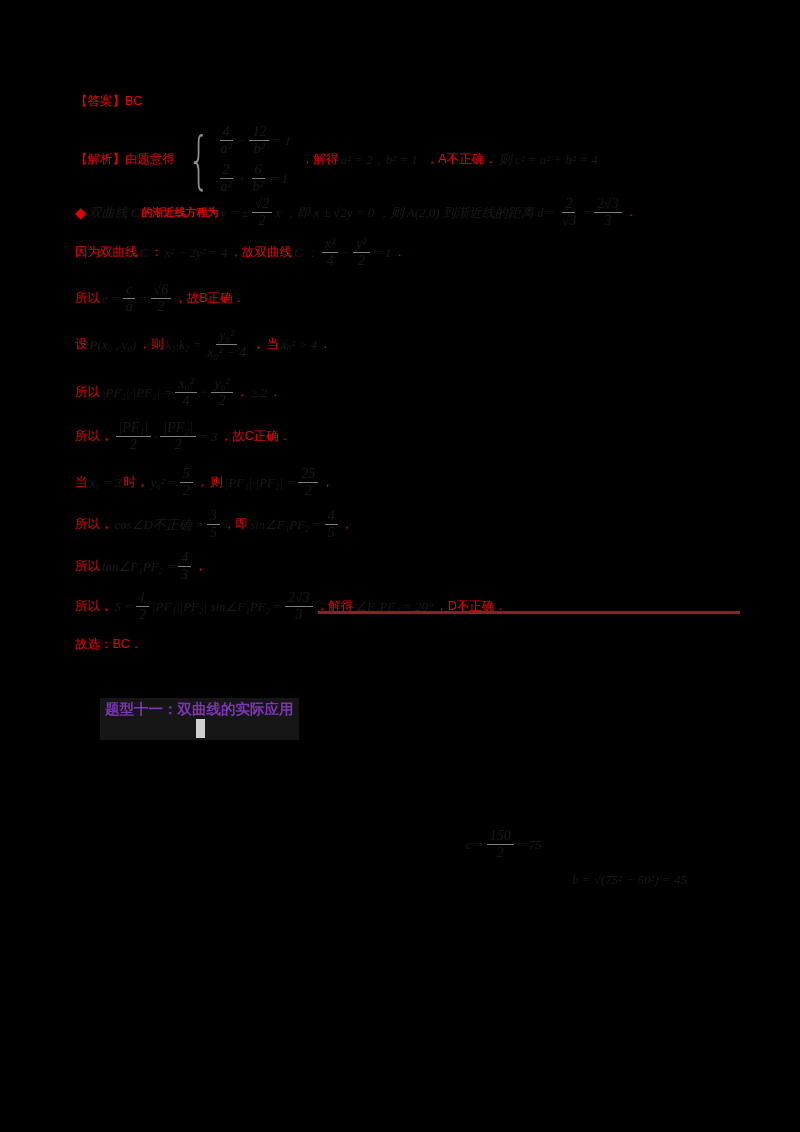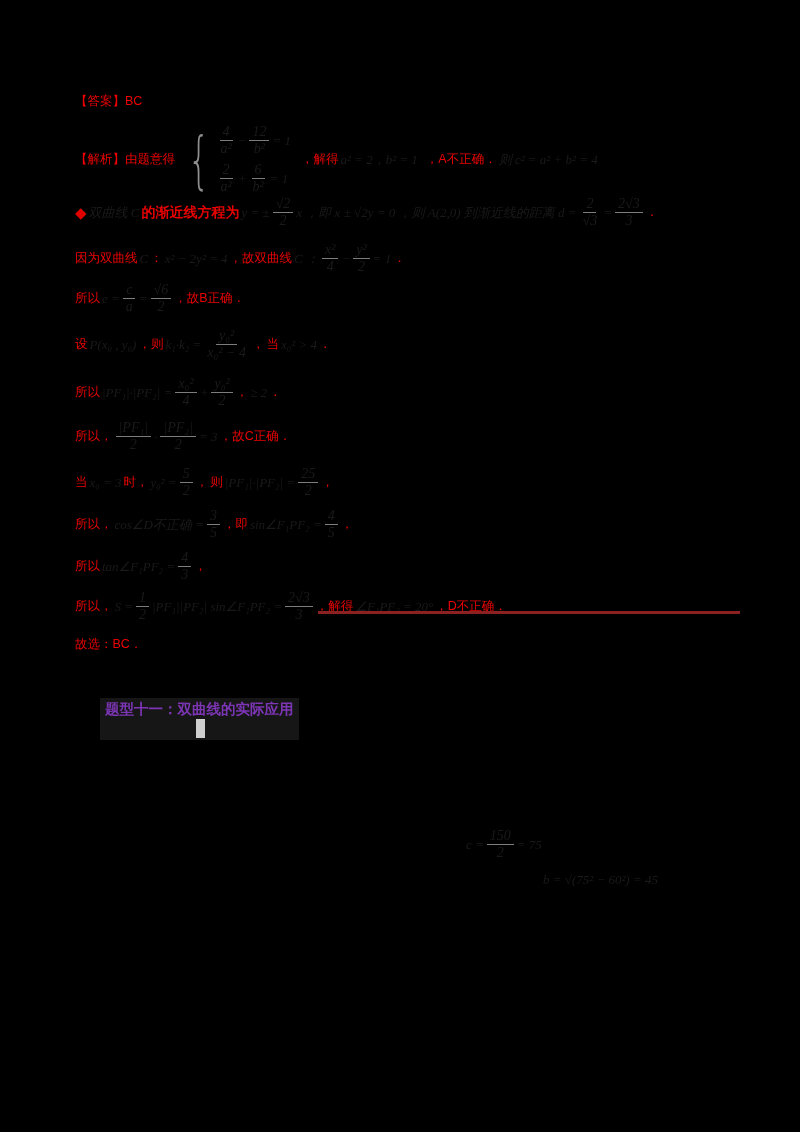--- a/index.html
+++ b/index.html
@@ -1,21 +1,21 @@
 <!DOCTYPE html>
 <html><head>
 <meta charset="utf-8">
 <style>
   html,body{margin:0;padding:0;background:#000;}
   #page{position:relative;width:800px;height:1132px;background:#000;overflow:hidden;
         font-family:"Liberation Sans",sans-serif;}
   .line{position:absolute;display:flex;align-items:center;gap:2px;white-space:nowrap;
         font-size:12.5px;line-height:1.2;}
   .t-red{color:#ee0000;}
-  .t-boldred{color:#e60000;font-weight:bold;font-size:14px;}
+  .t-boldred{color:#e60000;font-weight:bold;font-size:11px;}
   .t-ink{color:#1a1a1a;font-family:"Liberation Serif",serif;font-style:italic;font-size:13px;}
   .frac{display:inline-flex;flex-direction:column;align-items:center;vertical-align:middle;
         font-family:"Liberation Serif",serif;font-style:italic;color:#1a1a1a;
         font-size:14px;line-height:1.15;margin:0 1px;}
   .frac .num{padding:0 3px;border-bottom:1px solid #7d7d7d;}
   .frac .den{padding:0 3px;}
   .brace{color:#8f8f8f;font-size:62px;font-weight:100;line-height:0.9;
          font-family:"DejaVu Sans",sans-serif;transform:scaleX(0.55);margin:0 -4px;}
   .stack{display:inline-flex;flex-direction:column;gap:5px;}
   .stack .row{display:flex;align-items:center;gap:2px;}
@@ -87,21 +87,21 @@
         <span class="num">2</span>
         <span class="den">√3</span>
       </span>
       <span class="t-ink">=</span>
       <span class="frac">
         <span class="num">2√3</span>
         <span class="den">3</span>
       </span>
       <span class="t-red">．</span>
     </div>
-    <div class="line" style="left: 75px; top: 242px; align-items: center;">
+    <div class="line" style="left: 75px; top: 236px; align-items: center;">
       <span class="t-red">因为双曲线</span>
       <span class="t-ink">C</span>
       <span class="t-red">：</span>
       <span class="t-ink">x² − 2y² = 4</span>
       <span class="t-red">，故双曲线</span>
       <span class="t-ink">C ：</span>
       <span class="frac">
         <span class="num">x²</span>
         <span class="den">4</span>
       </span>
@@ -233,17 +233,17 @@
       <span class="t-red">故选：BC．</span>
     </div>
     <div class="line" style="left: 466px; top: 828px;">
       <span class="t-ink">c =</span>
       <span class="frac">
         <span class="num">150</span>
         <span class="den">2</span>
       </span>
       <span class="t-ink">= 75</span>
     </div>
-    <div class="line" style="left: 543px; top: 872px;">
+    <div class="line" style="left: 572px; top: 872px;">
       <span class="t-ink">b = √(75² − 60²) = 45</span>
     </div>
     <div class="rule" style="left: 318px; top: 611px; width: 422px; height: 3px;"></div>
   </div>
 
 </body></html>

